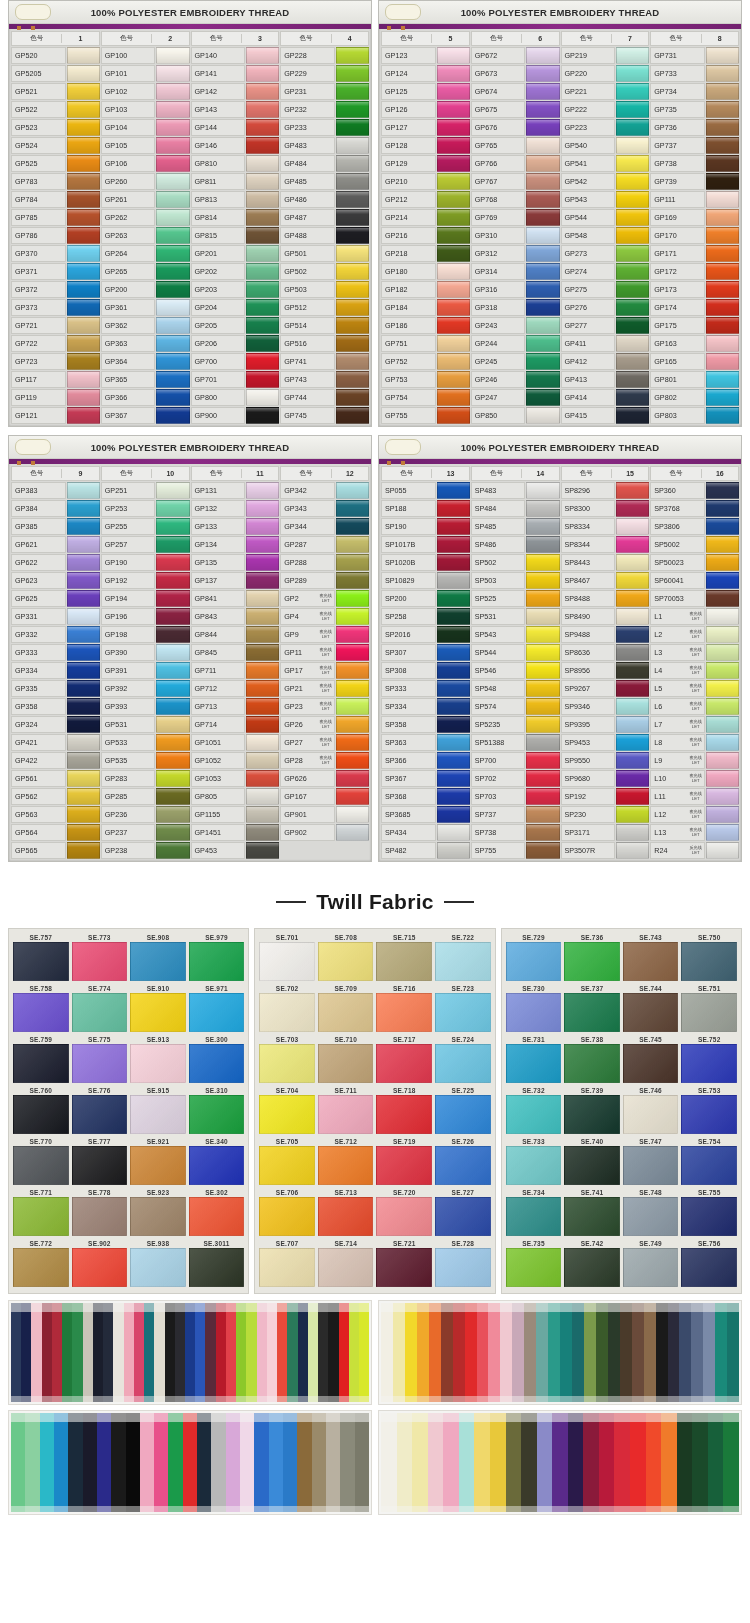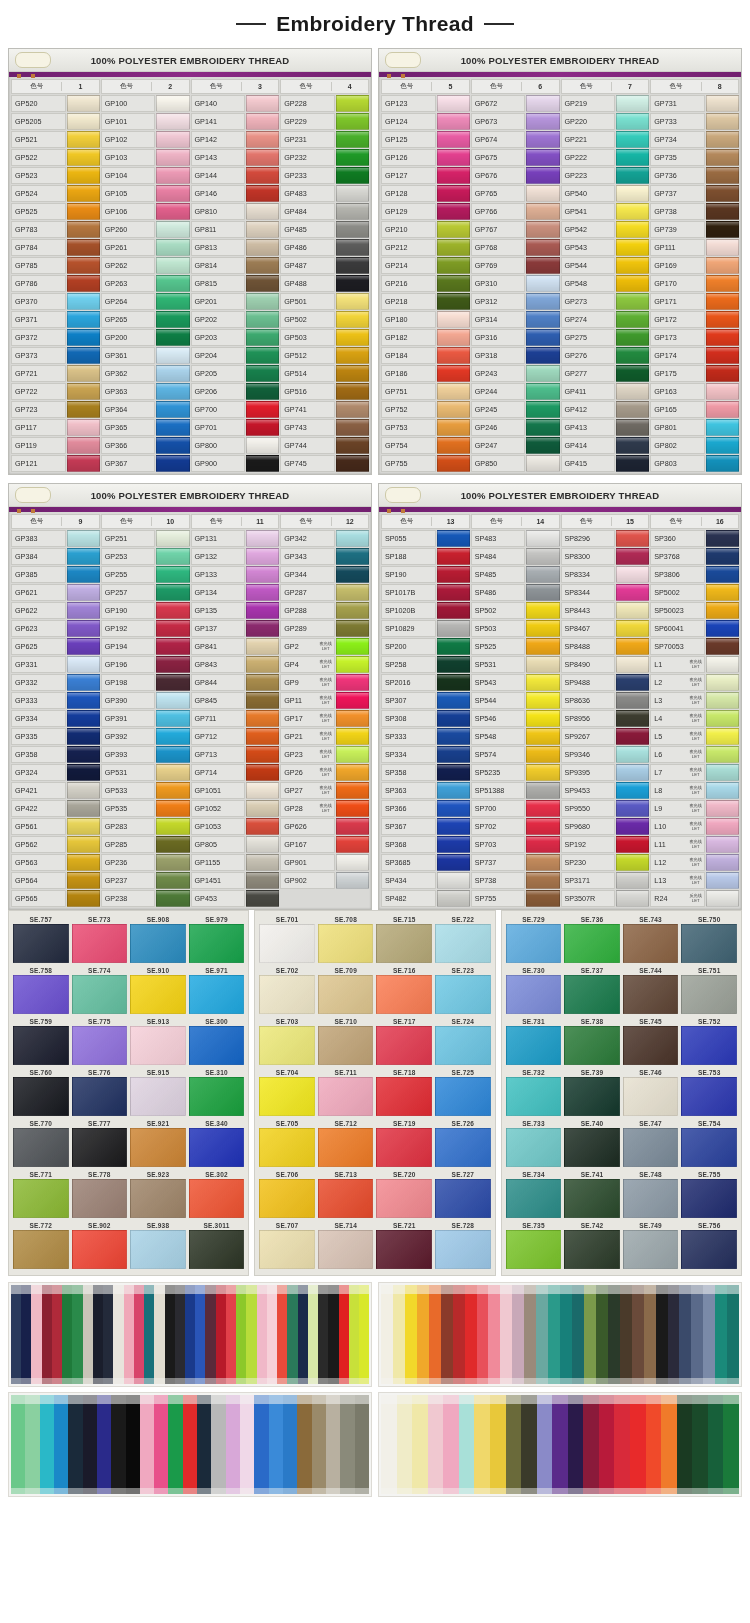--- a/index.html
+++ b/index.html
@@ -73,25 +73,20 @@
   .book .fan{height:100%;display:flex;overflow:hidden;}
   .book .fan i{flex:1;height:100%;}
   .book .bottom{height:6px;display:flex;overflow:hidden;}
   .book .bottom i{flex:1;height:100%;}
 </style>
 </head>
 <body>
 
 <div class="page">
 
-  <div class="section-title" id="title-embroidery">
-    <span class="rule"></span>
-    <span>Embroidery Thread</span>
-    <span class="rule"></span>
-  </div>
 
   <div id="thread-rows">
       <div class="board-row" style="margin-top: 0px;">
         <div class="board">
           <div class="board-head">
             <span class="logo"></span>
             <span class="logo-dots"><i></i><i></i></span>
             <span class="htxt">100% POLYESTER EMBROIDERY THREAD</span>
           </div>
           <div class="board-bar"></div>
@@ -2256,20 +2251,25 @@
                   <span class="suffix">反光线<br>LET</span>
                 </div>
                 <div class="sw" style="background-color: rgb(232, 232, 228);"></div>
               </div>
             </div>
           </div>
         </div>
       </div>
     </div>
 
+  <div class="section-title" id="title-twill">
+    <span class="rule"></span>
+    <span>Twill Fabric</span>
+    <span class="rule"></span>
+  </div>
 
   <div class="twill-row" id="twill-rows">
       <div class="tboard" style="flex: 1 1 0%;">
         <div class="tgrid" style="grid-template-columns: repeat(4, 1fr);">
           <div class="tcell">
             <div class="tlabel">SE.757</div>
             <div class="tsw" style="background-color: rgb(34, 42, 62); height: 37px;"></div>
           </div>
           <div class="tcell">
             <div class="tlabel">SE.773</div>

